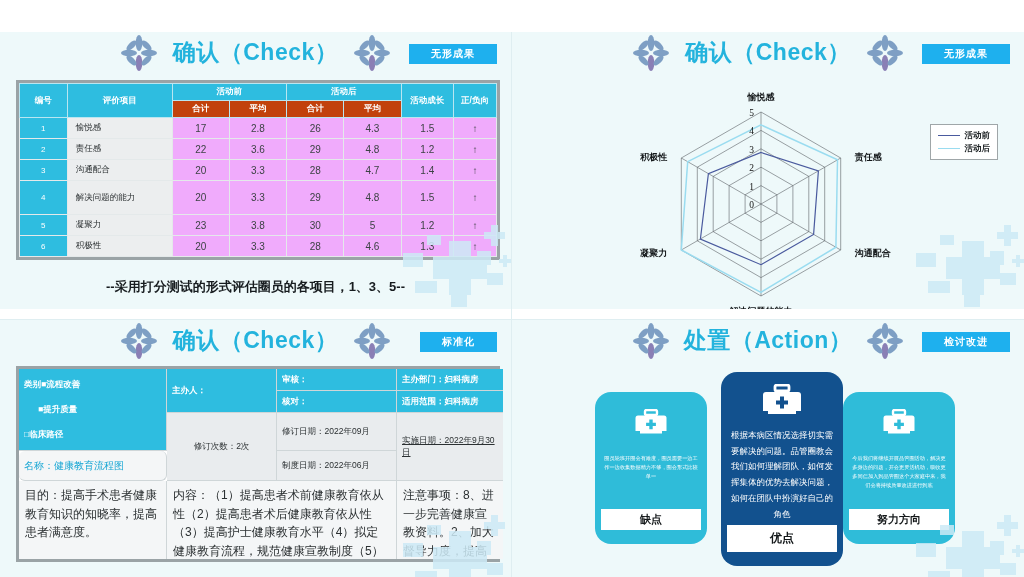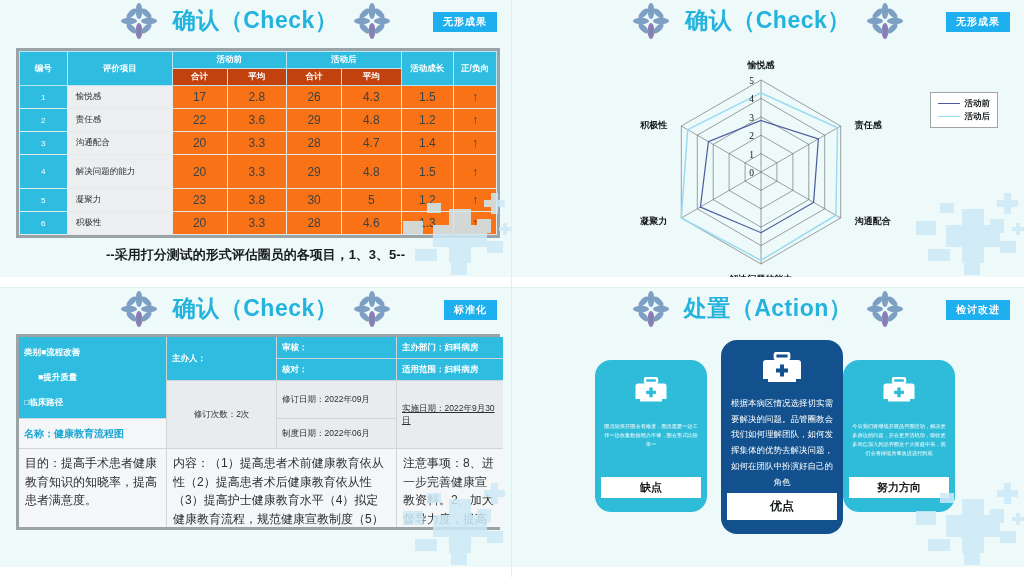--- a/index.html
+++ b/index.html
@@ -2,52 +2,52 @@
 <html><head>
 <meta charset="utf-8">
 <style>
   * { box-sizing: border-box; margin: 0; padding: 0; }
   html, body {
     width: 1024px; height: 577px;
     font-family: "Liberation Sans", "DejaVu Sans", sans-serif;
     background: #ffffff; overflow: hidden;
   }
   .deck { position: relative; width: 1024px; height: 441px; display: grid;
-          grid-template-columns: 512px 512px; grid-template-rows: 288px 289px; }
+          grid-template-columns: 512px 512px; grid-template-rows: 288px 289px; margin-top: 32px; }
 
   .slide { position: relative; background: #eef9fa; overflow: hidden;
            border-right: 1px solid #dfeef1; border-bottom: 1px solid #dfeef1; }
   .slide.r { border-right: none; }
   .slide.b { border-bottom: none; }
   .slide::after{ content:""; position:absolute; left:0; right:0; bottom:0; height:10px;
                  background:#ffffff; }
 
   
   .hdr { position: relative; height: 44px; }
   .title { position: absolute; left: 0; right: 0; top: 5px; text-align: center;
            font-size: 23px; font-weight: bold; color: #23b3dd; letter-spacing: .5px; }
   .flower { position: absolute; top: 2px; width: 42px; height: 40px; }
   .flower.l { left: 118px; }
   .flower.r { right: 118px; }
   .badge { position: absolute; right: 14px; top: 12px; background: #1eb0ee; color: #fff;
-           font-size: 10px; font-weight: bold; padding: 3px 10px; letter-spacing: 1px; }
+           font-size: 10px; font-weight: bold; padding: 3px 22px; letter-spacing: 1px; }
 
   
   .deco { position: absolute; right: 0; bottom: 8px; width: 120px; height: 100px;
           opacity: .85; pointer-events: none; }
 
   
   .tblwrap { position: absolute; left: 16px; top: 48px; width: 484px;
              border: 3px solid #9aa3a6; background: #fff; }
   table.score { width: 100%; border-collapse: collapse; font-size: 8px; }
   table.score th { background: #2ebde0; color: #fff; font-weight: bold;
                    border: 1px solid #b9e6f1; padding: 2px 1px; font-size: 8.5px; }
   table.score th.dark { background: #c2410c; }
   table.score td { border: 1px solid #e4e9ea; text-align: center; color: #3c4244;
-                   padding: 4px 2px; background: #f97316; font-size: 12px; }
+                   padding: 4px 2px; background: #f0abfc; font-size: 10px; }
   table.score td.idx { background: #2ebde0; color: #fff; font-size: 8px; }
   table.score td.item { text-align: left; padding-left: 8px; background: #eceeef;
                         color: #2b3032; font-size: 8.5px; }
   table.score tr.tall td { height: 34px; }
   .caption { position: absolute; left: 0; right: 0; top: 246px; text-align: center;
              font-size: 13px; font-weight: bold; color: #171c1f; }
 
   
   .radar-area { position: absolute; left: 0; top: 44px; width: 512px; height: 236px; }
   .legendbox { position: absolute; right: 26px; top: 92px; border: 1px solid #9fa6a8;
@@ -60,21 +60,21 @@
   
   .formwrap { position: absolute; left: 16px; top: 46px; width: 484px; height: 196px;
               border: 3px solid #9aa3a6; background: #fff; display: grid;
               grid-template-columns: 148px 110px 120px 106px;
               grid-template-rows: 22px 22px 38px 30px 1fr; }
   .cell { border-right: 1px solid #cfd6d8; border-bottom: 1px solid #cfd6d8;
           font-size: 8.5px; color: #2b3032; padding: 3px 5px; overflow: hidden; }
   .cyan { background: #2ebde0; color: #fff; font-weight: bold; }
   .grey { background: #e9ecee; }
   .white{ background: #f4f6f7; }
-  .nm { color: #19a7d4; font-weight: bold; font-size: 10px; background:#f4f6f7; }
+  .nm { color: #19a7d4; font-weight: normal; font-size: 10px; background:#f4f6f7;border-radius:6px; }
   .ctr { display: flex; align-items: center; }
   .mid { display: flex; align-items: center; justify-content: center; }
   .body-cell { font-size: 12px; line-height: 1.55; padding: 5px 6px; }
 
   
   .cards { position: absolute; left: 0; top: 44px; width: 512px; height: 240px; }
   .card { position: absolute; border-radius: 16px; }
   .card.side { width: 112px; height: 152px; background: #2fbcd9; top: 28px; }
   .card.left { left: 83px; }
   .card.right { left: 331px; }

